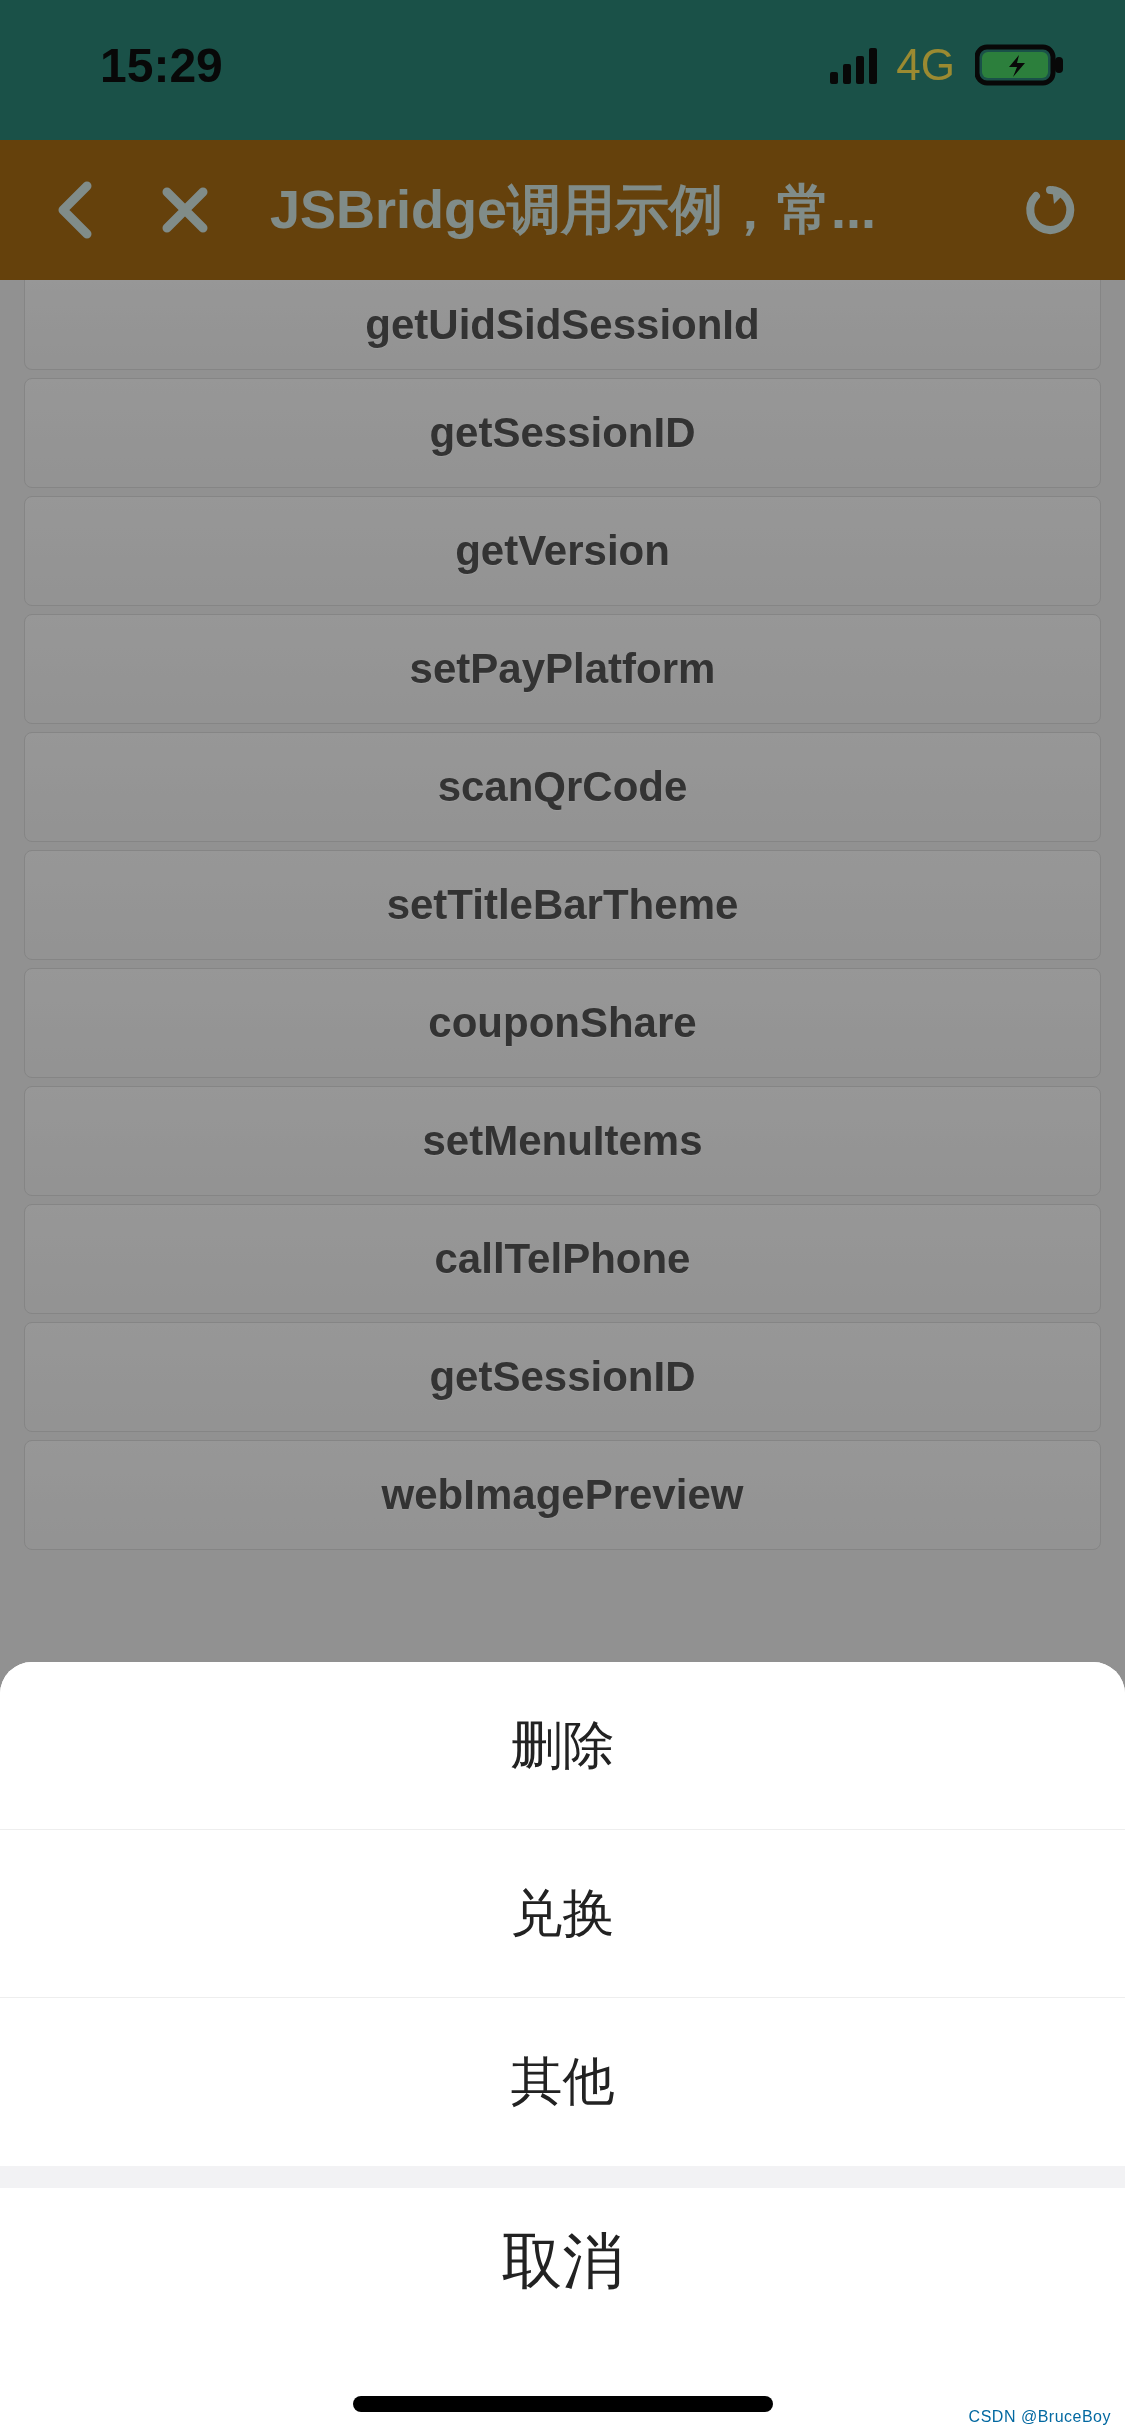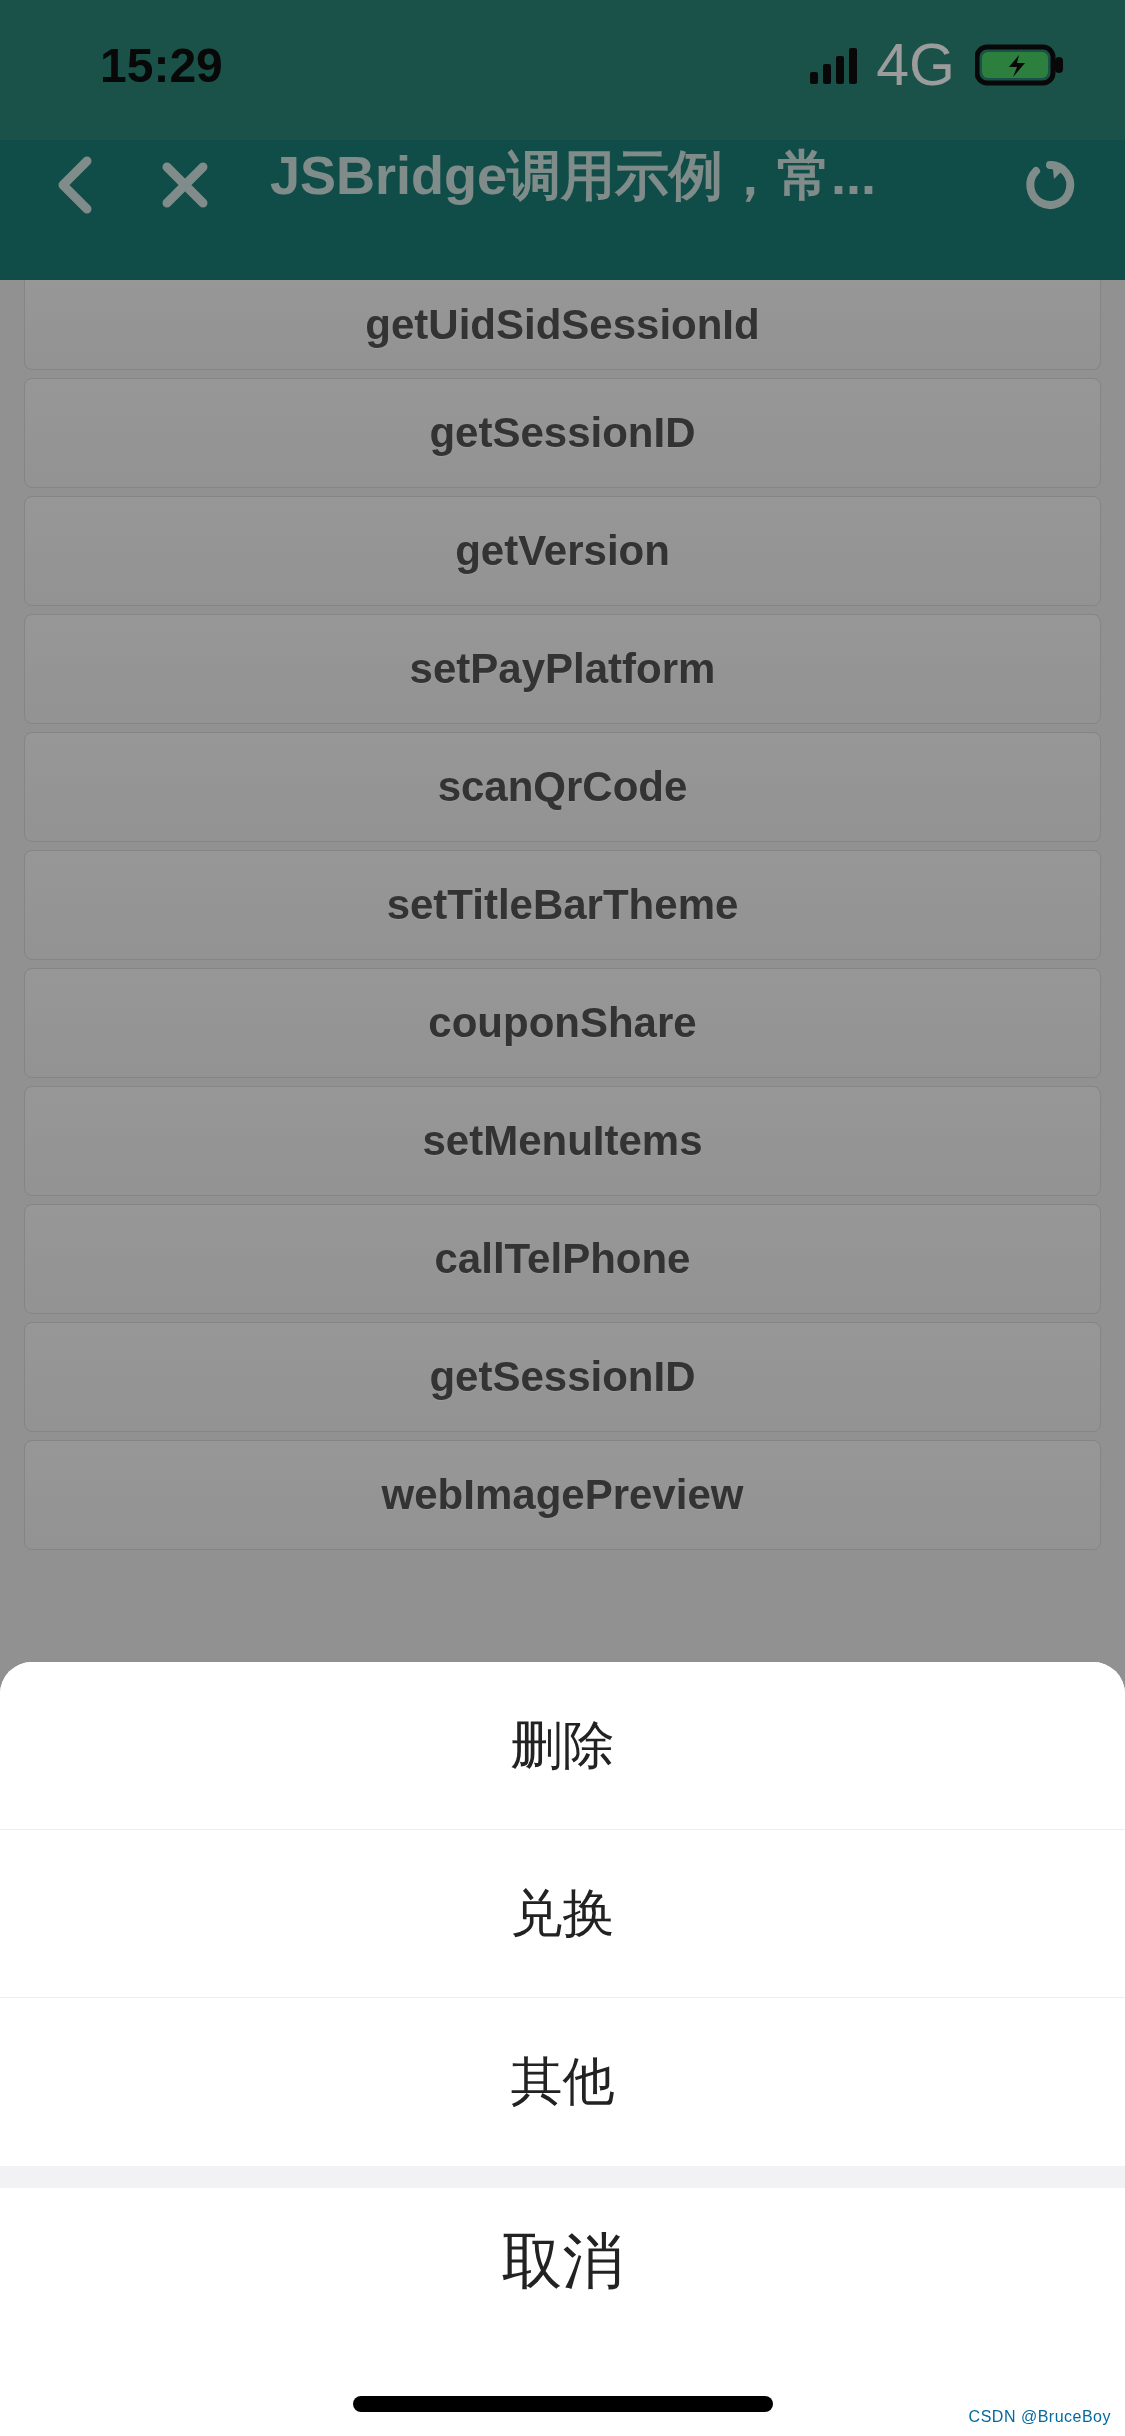--- a/index.html
+++ b/index.html
@@ -40,34 +40,34 @@
       font-weight: 700;
       color: #000;
     }
     .status-right {
       display: flex;
       align-items: center;
       gap: 12px;
     }
     .signal svg, .battery svg { display: block; }
     .net-label {
-      font-size: 59px;
+      font-size: 44px;
       font-weight: 500;
-      color: #ffffff;
+      color: #fde047;
       margin-left: 4px;
       margin-right: 8px;
     }
     
     .nav-bar {
       position: absolute;
       top: 140px; left: 0; right: 0;
       height: 140px;
-      background: #0f766e;
-      display: flex;
-      align-items: flex-start;
+      background: #a16207;
+      display: flex;
+      align-items: center;
       padding: 0 30px;
       z-index: 2;
     }
     .nav-icon {
       width: 90px;
       height: 90px;
       display: flex;
       align-items: center;
       justify-content: center;
       color: #cfe3df;

